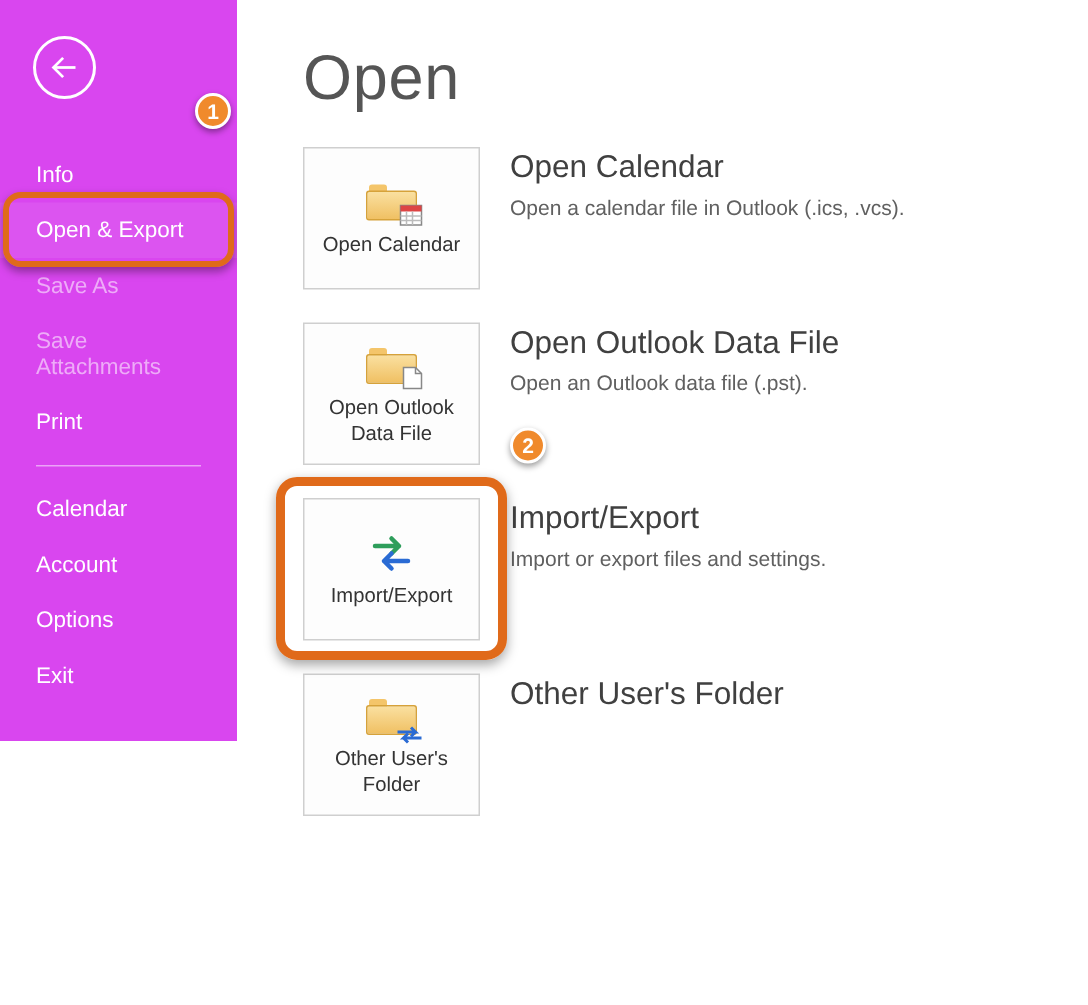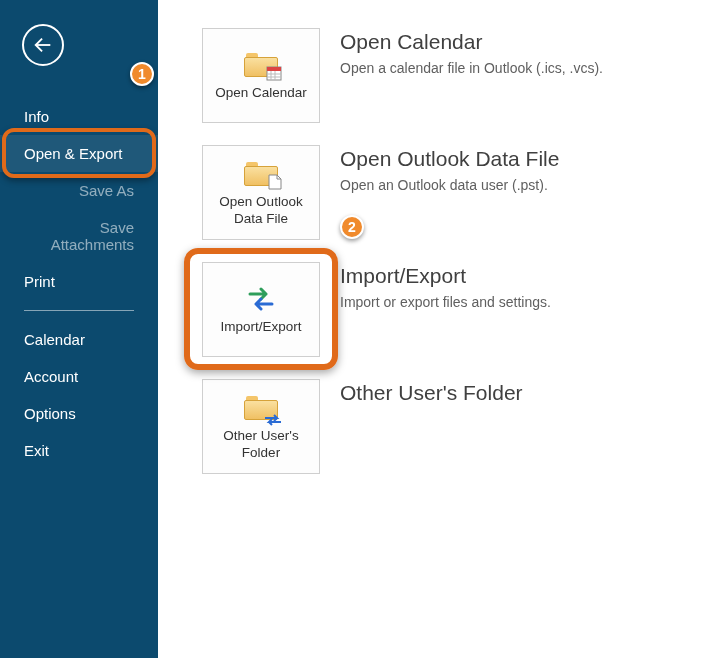--- a/index.html
+++ b/index.html
@@ -1,25 +1,25 @@
 <!DOCTYPE html>
 <html><head>
 <meta charset="utf-8">
 <style>
   * { box-sizing: border-box; margin: 0; padding: 0; }
   html, body { width: 725px; height: 670px; font-family: "Segoe UI", Arial, sans-serif; overflow: hidden; }
   body { display: flex; background: #fff; }
 
   
-  .sidebar { width: 158px; height: 658px; background: #0c4a6e; color: #fff; padding-top: 24px; position: relative; }
+  .sidebar { width: 158px; height: 494px; background: #d946ef; color: #fff; padding-top: 24px; position: relative; }
   .back-btn { width: 42px; height: 42px; border: 2px solid #fff; border-radius: 50%; margin-left: 22px; display: flex; align-items: center; justify-content: center; cursor: pointer; }
   .back-btn svg { width: 22px; height: 22px; fill: none; stroke: #fff; stroke-width: 2; }
   .nav { margin-top: 32px; }
   .nav-item { padding: 10px 24px; font-size: 15px; color: #fff; cursor: pointer; }
-  .nav-item.dim { color: rgba(255,255,255,0.55); text-align: right; }
+  .nav-item.dim { color: rgba(255,255,255,0.55); }
   .nav-sep { border-top: 1px solid rgba(255,255,255,0.5); margin: 10px 24px; }
   .nav-item.selected { background: rgba(255,255,255,0.08); }
 
   
   .main { flex: 1; padding: 28px 40px 0 44px; background: #fff; color: #333; position: relative; }
   .page-title { font-size: 42px; font-weight: 300; color: #555; margin-bottom: 22px; letter-spacing: 0.5px; }
   .option-row { display: flex; align-items: flex-start; margin-bottom: 22px; }
   .tile { width: 118px; height: 95px; border: 1px solid #cfcfcf; background: #fdfdfd; display: flex; flex-direction: column; align-items: center; justify-content: center; text-align: center; font-size: 13.5px; color: #333; cursor: pointer; padding: 6px 4px 4px; }
   .tile .icon { width: 36px; height: 28px; margin-bottom: 6px; display:flex; align-items:center; justify-content:center; }
   .tile .label { line-height: 1.2; }
@@ -72,20 +72,21 @@
     <div class="nav-sep"></div>
     <div class="nav-item">Calendar</div>
     <div class="nav-item">Account</div>
     <div class="nav-item">Options</div>
     <div class="nav-item">Exit</div>
   </div>
   <div class="sidebar-highlight"></div>
 </div>
 
 <div class="main">
+  <div class="page-title">Open</div>
 
   <div class="marker" style="left:-28px; top:62px;">1</div>
 
   <div class="option-row">
     <div class="tile">
       <div class="icon">
         <div class="folder">
             <div class="tab"></div>
             <div class="body"></div>
           <svg style="position:absolute;right:-4px;bottom:-4px;width:16px;height:16px" viewBox="0 0 16 16">
@@ -115,21 +116,21 @@
           <svg style="position:absolute;right:-4px;bottom:-4px;width:14px;height:16px" viewBox="0 0 14 16">
               <path d="M1 1h8l4 4v10H1z" fill="#fff" stroke="#888"></path>
               <path d="M9 1v4h4" fill="none" stroke="#888"></path>
             </svg>
         </div>
       </div>
       <div class="label">Open Outlook Data File</div>
     </div>
     <div class="desc">
       <div class="desc-title">Open Outlook Data File</div>
-      <div class="desc-text">Open an Outlook data user (.pst).</div>
+      <div class="desc-text">Open an Outlook data file (.pst).</div>
       <div class="marker" style="position:relative; display:inline-flex; margin-top:22px;">2</div>
     </div>
   </div>
 
   <div class="option-row relwrap">
     <div class="tile-highlight"></div>
     <div class="tile">
       <div class="icon">
         <svg width="34" height="28" viewBox="0 0 34 28">
           <path d="M6 9 h16 l-5 -5 m5 5 l-5 5" stroke="#2e9e5b" stroke-width="3" fill="none" stroke-linecap="round" stroke-linejoin="round"></path>

